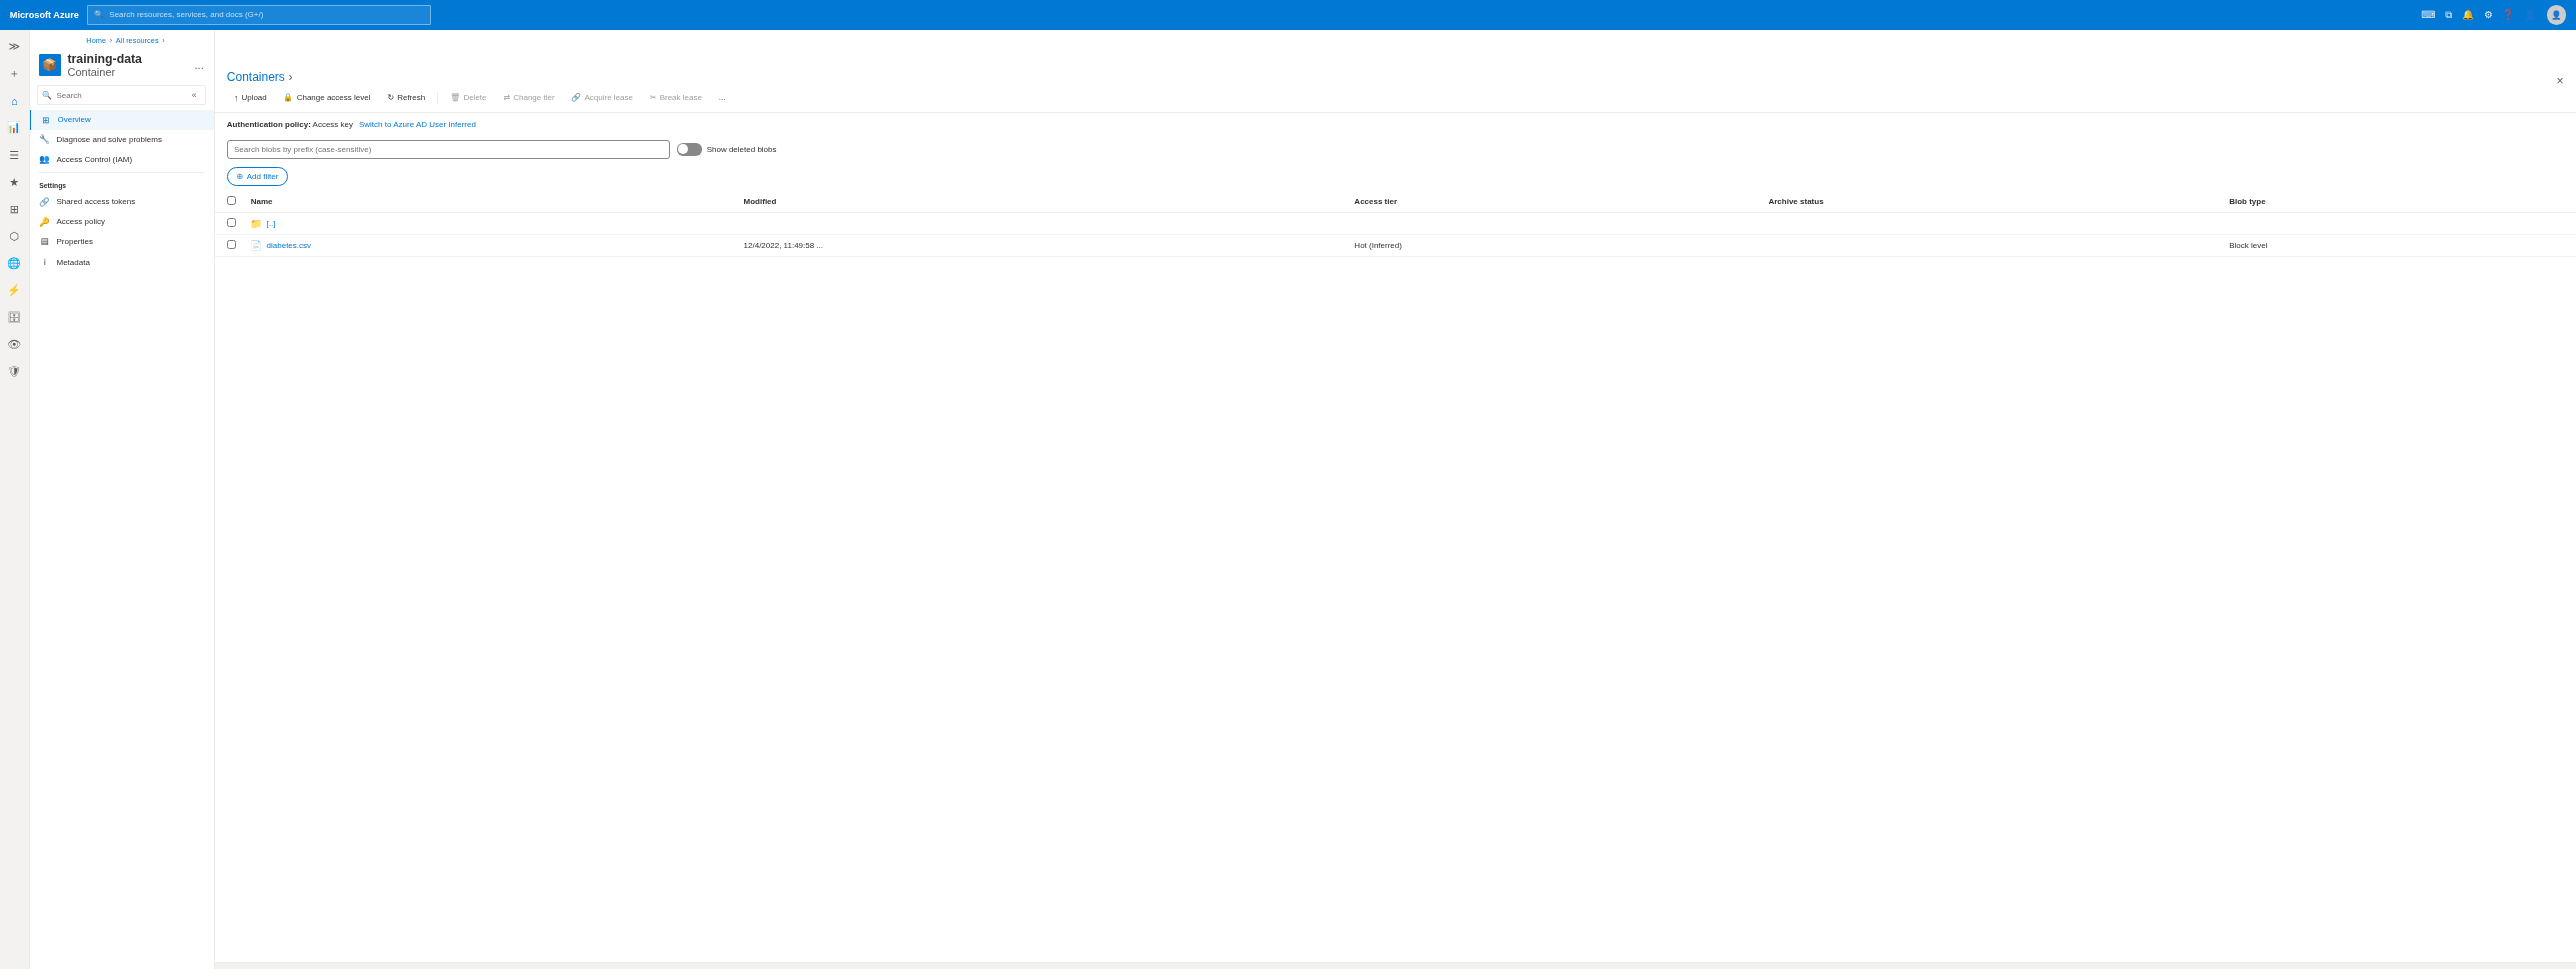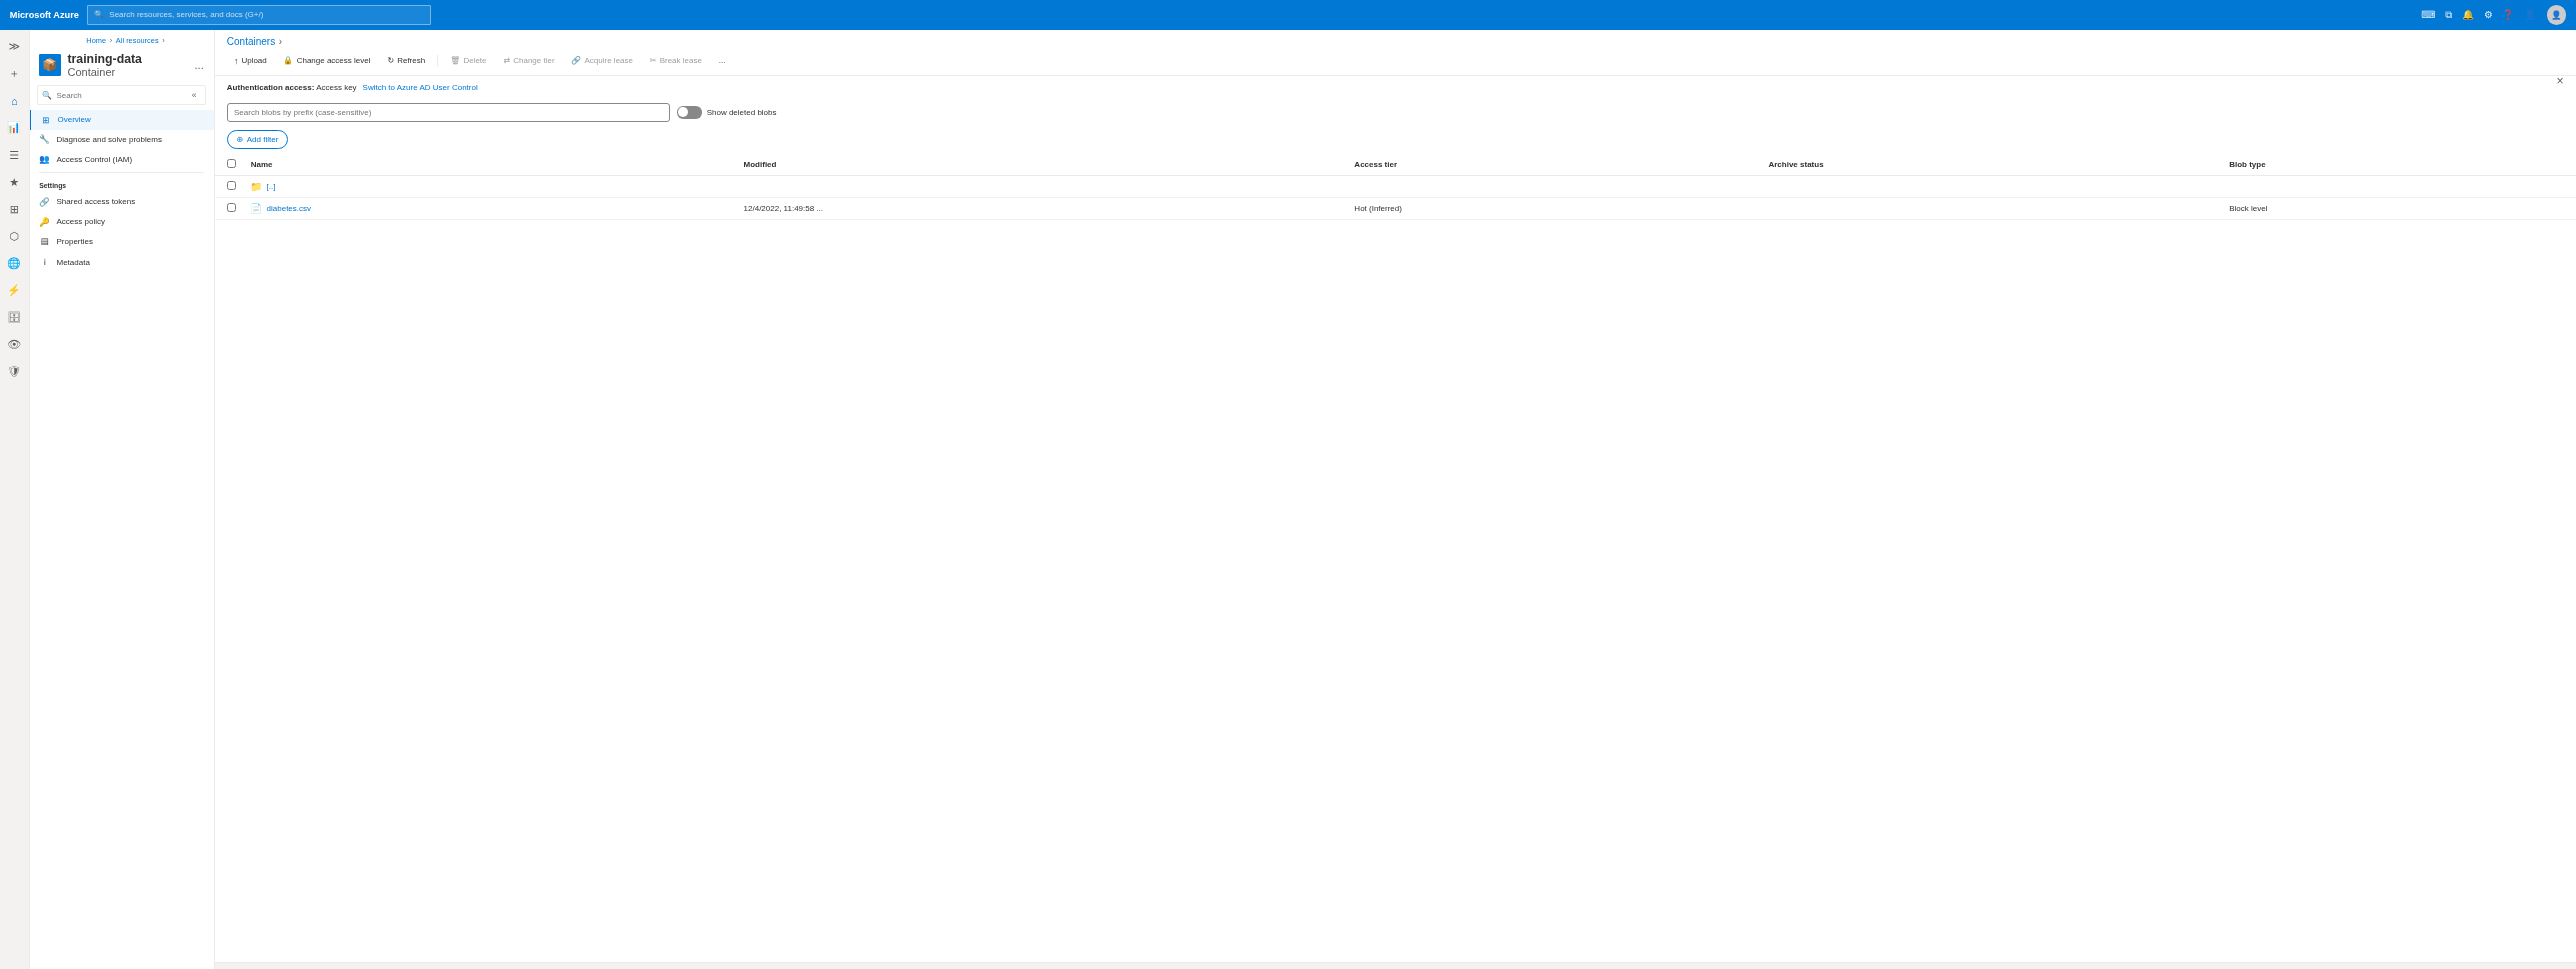--- a/index.html
+++ b/index.html
@@ -199,21 +199,22 @@
       flex-direction: column;
       overflow: hidden;
     }
 
     
     .content-breadcrumb {
       padding: 6.2px 12.3px 0;
       display: flex;
       align-items: center;
       gap: 3.7px;
-      font-size: 10px;
+      font-size: 12px;
+      margin-top: 34px;
     }
 
     
     .toolbar {
       display: flex;
       align-items: center;
       padding: 4.9px 12.3px;
       gap: 2.5px;
       border-bottom: 0.6px solid #edebe9;
       flex-wrap: wrap;
@@ -518,23 +519,23 @@
           <span>Break lease</span>
         </button>
 
         <button class="toolbar-btn">
           <span>...</span>
         </button>
       </div>
 
       <div class="auth-info">
         <div>
-          <strong>Authentication access:</strong>
+          <strong>Authentication policy:</strong>
           <span>Access key</span>
-          <span class="auth-link" style="margin-left:3.7px;">Switch to Azure AD User Control</span>
+          <span class="auth-link" style="margin-left:3.7px;">Switch to Azure AD User Inferred</span>
         </div>
       </div>
 
       <div class="blob-search-row">
         <input class="blob-search-input" type="text" placeholder="Search blobs by prefix (case-sensitive)" style="">
         <div class="toggle-container">
           <div class="toggle"></div>
           <span>Show deleted blobs</span>
         </div>
       </div>

